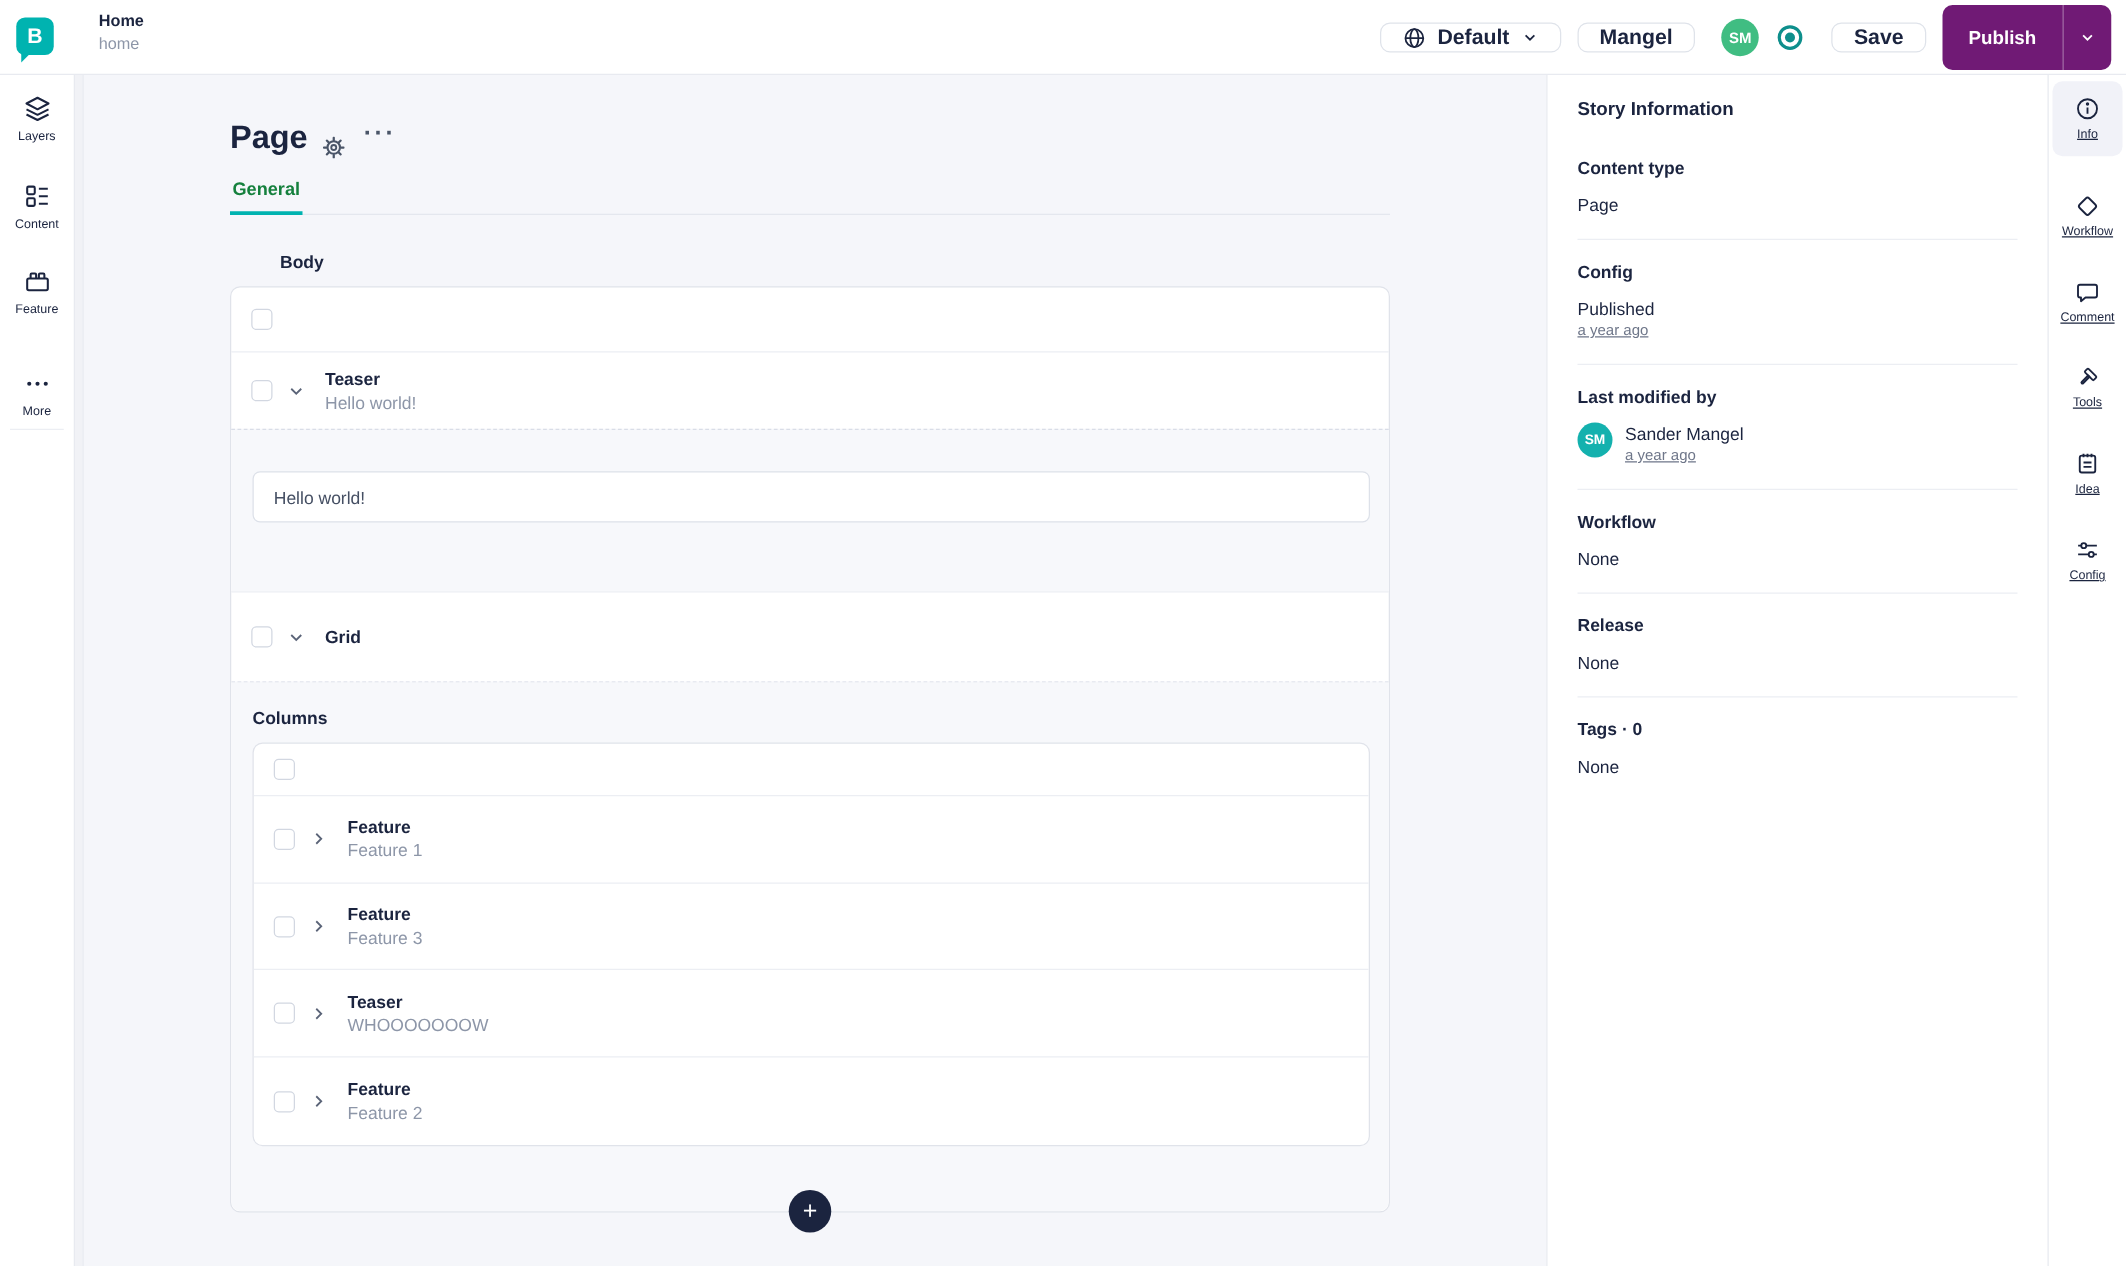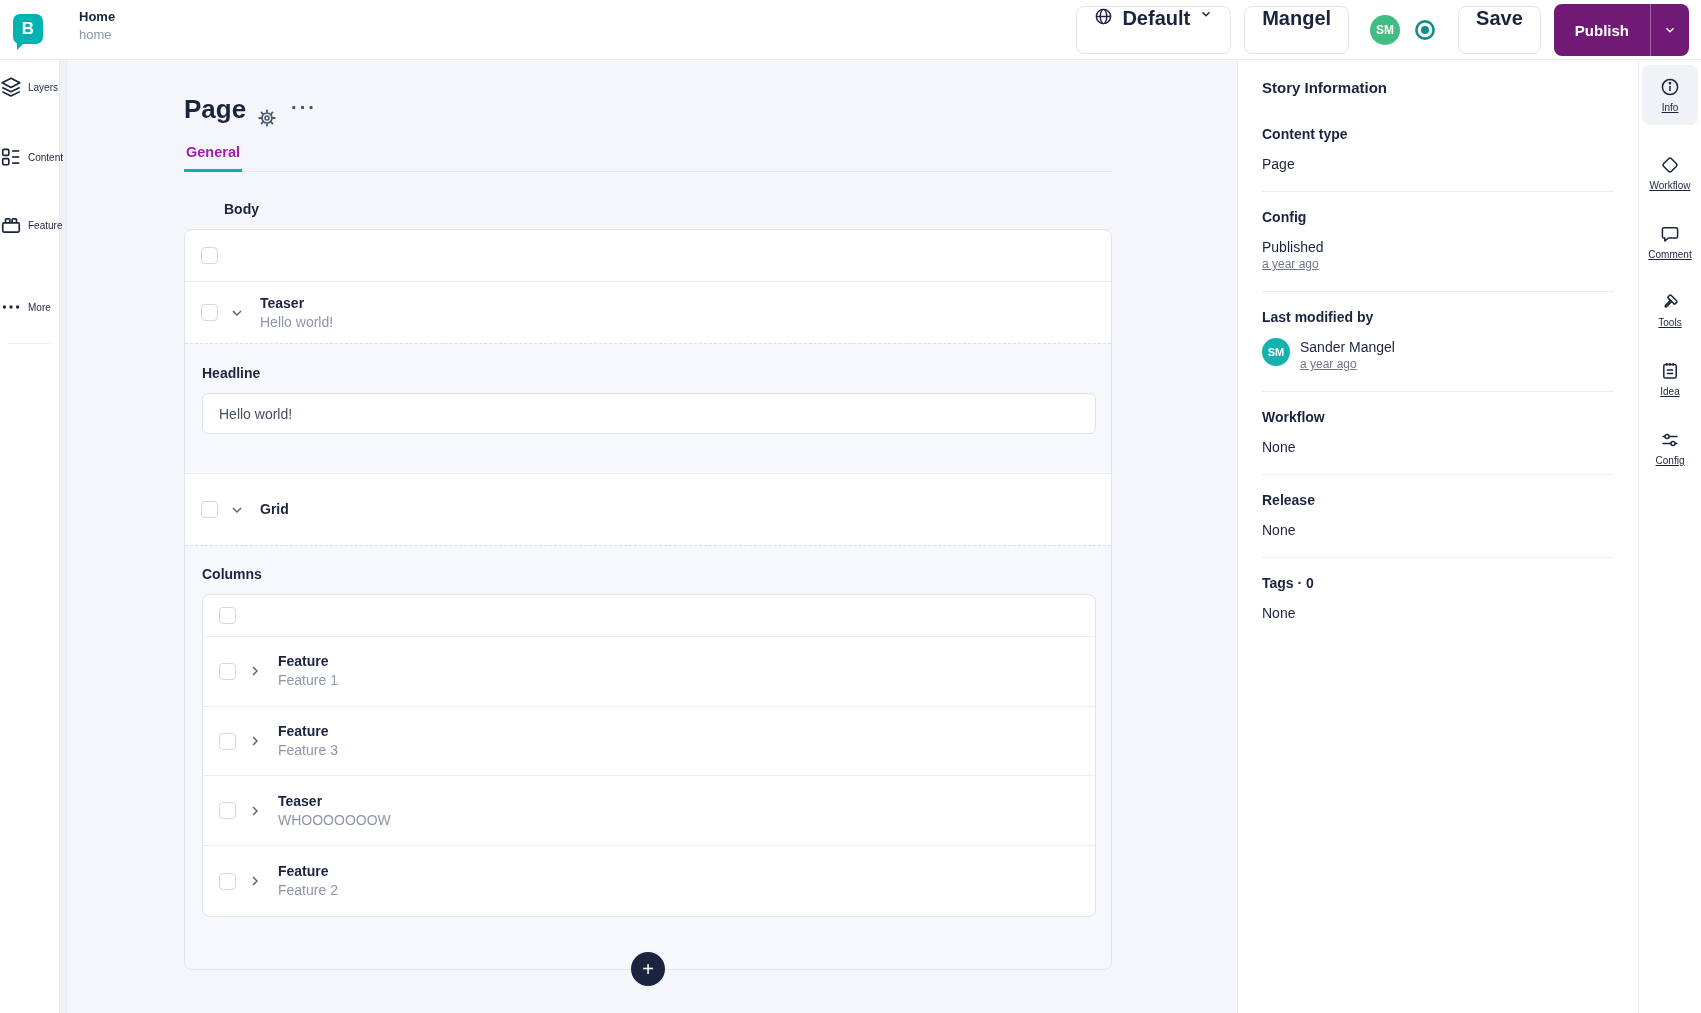--- a/index.html
+++ b/index.html
@@ -12,48 +12,48 @@
     border-bottom:1px solid #e8eaf0;z-index:10;}
   .logo{position:absolute;left:13px;top:14px;width:30px;height:30px;background:#00b3b0;
     border-radius:7px;display:flex;align-items:center;justify-content:center;
     color:#fff;font-weight:700;font-size:17px;}
   .logo::after{content:"";position:absolute;left:4px;bottom:-6px;width:0;height:0;
     border-top:7px solid #00b3b0;border-right:7px solid transparent;}
   .crumb{position:absolute;left:79px;top:8px;}
   .crumb .t1{font-size:13px;font-weight:700;color:#1b243f;line-height:17px;}
   .crumb .t2{font-size:13px;color:#8d96a8;line-height:19px;}
   .hright{position:absolute;right:12px;top:10px;height:40px;display:flex;align-items:center;gap:13px;}
-  .btn{height:48px;border:1px solid #dfe3ea;border-radius:8px;background:#fff;color:#1b243f;
-    font-weight:600;font-size:20px;display:flex;gap:9px;padding:0 17px;
+  .btn{height:24px;border:1px solid #dfe3ea;border-radius:8px;background:#fff;color:#1b243f;
+    font-weight:600;font-size:17px;display:flex;align-items:center;gap:9px;padding:0 17px;
     font-family:"Liberation Sans",sans-serif;cursor:pointer;}
   .avatar{width:30px;height:30px;border-radius:50%;background:#40bd82;color:#fff;
     display:flex;align-items:center;justify-content:center;font-size:12px;font-weight:700;margin-left:8px;}
   .livedot{width:24px;height:24px;margin-right:8px;}
   .pub{display:flex;height:52px;background:#701a75;border-radius:8px;overflow:hidden;color:#fff;}
   .pub .pmain{padding:0 21px;display:flex;align-items:center;font-size:15px;font-weight:600;cursor:pointer;}
   .pub .pdiv{width:1px;background:rgba(255,255,255,.35);}
   .pub .pcaret{width:38px;display:flex;align-items:center;justify-content:center;cursor:pointer;}
 
   
   .leftnav{position:absolute;left:0;top:60px;width:60px;bottom:0;background:#fff;
     border-right:1px solid #e8eaf0;z-index:9;}
-  .nav-item{position:absolute;left:0;width:59px;display:flex;align-items:center;
+  .nav-item{position:absolute;left:0;width:59px;display:flex;flex-direction:column;align-items:center;
     gap:6px;color:#1b243f;font-size:10px;font-weight:500;cursor:pointer;}
   .nav-div{position:absolute;left:8px;right:8px;top:283px;height:1px;background:#eceef3;}
   .gutter{position:absolute;left:60px;top:60px;bottom:0;width:7px;background:#f1f2f6;
     border-right:1px solid #e9ebf1;z-index:8;}
 
   
   .main{position:absolute;left:67px;top:60px;width:1170px;bottom:0;background:#f5f6fa;overflow:hidden;}
   .page-title{position:absolute;left:117px;top:34px;font-size:26px;font-weight:700;color:#1b243f;}
   .title-gear{position:absolute;left:190px;top:48px;color:#4a5568;cursor:pointer;}
   .title-dots{position:absolute;left:224px;top:36px;color:#4a5568;font-size:20px;font-weight:700;
     letter-spacing:2px;cursor:pointer;}
   .tabs{position:absolute;left:117px;top:78px;width:928px;border-bottom:1px solid #e4e7ee;height:34px;}
-  .tab{display:inline-block;font-size:14.5px;font-weight:600;color:#a21caf;padding:6px 2px 9px 2px;
+  .tab{display:inline-block;font-size:14.5px;font-weight:600;color:#15803d;padding:6px 2px 9px 2px;
     border-bottom:3px solid #00b3b0;cursor:pointer;}
   .field-label{font-size:14px;font-weight:600;color:#1b243f;}
   .body-label{position:absolute;left:117px;top:141px;padding-left:40px;}
   .body-box{position:absolute;left:117px;top:169px;width:928px;height:741px;background:#fff;
     border:1px solid #e0e3ea;border-radius:8px;display:flex;flex-direction:column;}
   .cb{width:17px;height:17px;border:1.5px solid #d2d7e1;border-radius:4px;background:#fff;
     flex:0 0 auto;cursor:pointer;}
   .row-cb{height:52px;display:flex;align-items:center;padding:0 16px;border-bottom:1px solid #eceef3;}
   .blk-row{display:flex;align-items:center;gap:11px;padding:0 16px;}
   .blk-row .chev{color:#5b6478;display:flex;cursor:pointer;}
@@ -243,21 +243,20 @@
             <path d="M5 7.5 L10 12.5 L15 7.5"></path>
           </svg>
       </span>
       <div class="blk-txt">
         <div class="blk-type">Teaser</div>
         <div class="blk-prev">Hello world!</div>
       </div>
     </div>
 
     <div class="graysec headline-sec">
-      <div class="field-label">Headline</div>
       <input class="headline-input" type="text" value="Hello world!" style="">
     </div>
 
     <div class="blk-row grid-row">
       <div class="cb"></div>
       <span class="chev">
         <svg width="16" height="16" viewBox="0 0 20 20" fill="none" stroke="#5b6478" stroke-width="1.8">
             <path d="M5 7.5 L10 12.5 L15 7.5"></path>
           </svg>
       </span>

